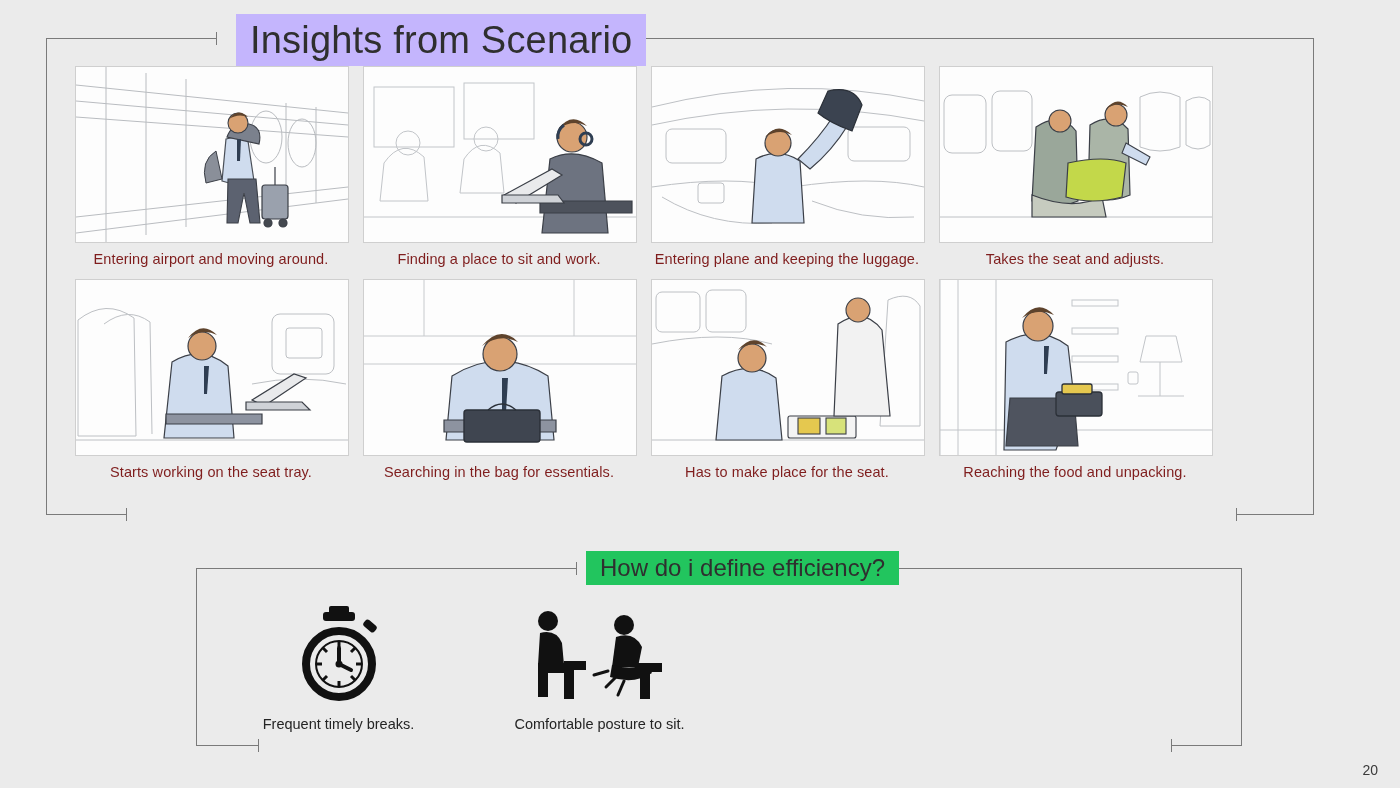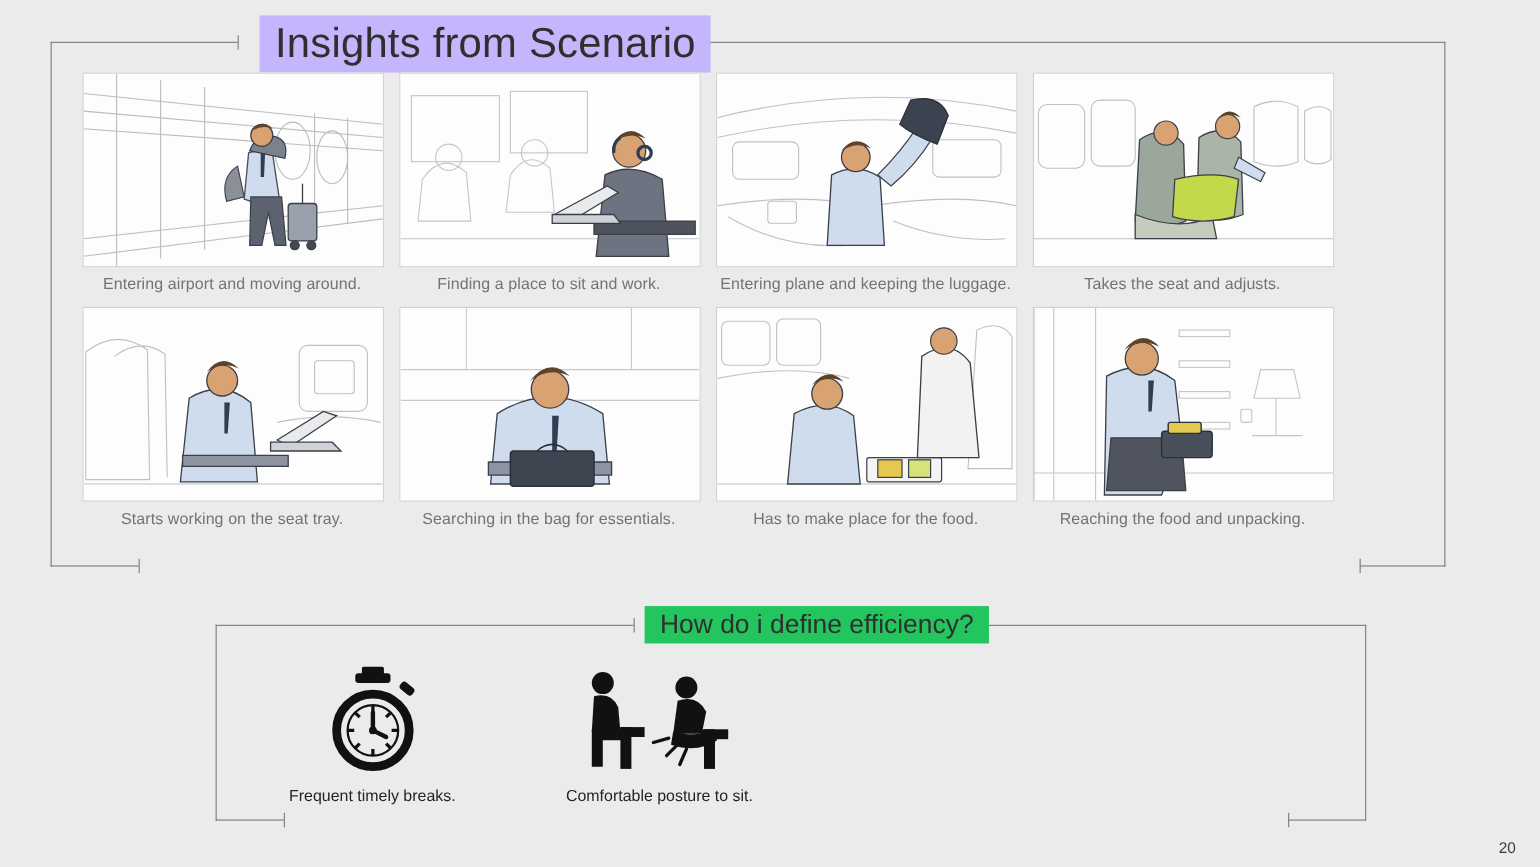--- a/index.html
+++ b/index.html
@@ -72,21 +72,21 @@
     height: 175px;
     background: #fdfdfd;
     border: 1px solid #cfcfcf;
     position: relative;
     overflow: hidden;
   }
   .panel-cap {
     margin-top: 8px;
     text-align: center;
     font-size: 14.5px;
-    color: #737373;
+    color: #7f1d1d;
     letter-spacing: .1px;
   }
 
   
   .panel-img svg { display: block; width: 100%; height: 100%; }
 
   
   .eff-frame {
     position: absolute;
     left: 196px;
@@ -371,21 +371,21 @@
             <rect x="136" y="136" width="68" height="22" rx="2"></rect>
             <rect x="146" y="138" width="22" height="16" fill="#e5c84f"></rect>
             <rect x="174" y="138" width="20" height="16" fill="#d7e27a"></rect>
           </g>
           <g stroke="#3b3f47" stroke-width="1.2" fill="#f2f2f2">
             <path d="M186 44 q26 -18 44 6 l8 86 l-56 0z"></path>
           </g>
           <circle cx="206" cy="30" r="12" fill="#d9a273" stroke="#3b3f47" stroke-width="1.1"></circle>
         </svg>
       </div>
-      <div class="panel-cap">Has to make place for the food.</div>
+      <div class="panel-cap">Has to make place for the seat.</div>
     </div>
 
     <div class="panel">
       <div class="panel-img">
         <svg viewBox="0 0 272 175" xmlns="http://www.w3.org/2000/svg">
           <rect width="272" height="175" fill="#fdfdfd"></rect>
           <g stroke="#c2c5c9" stroke-width="1" fill="none">
             <path d="M0 0 L0 175"></path>
               <path d="M18 0 L18 175"></path>
             <path d="M56 0 L56 175"></path>

